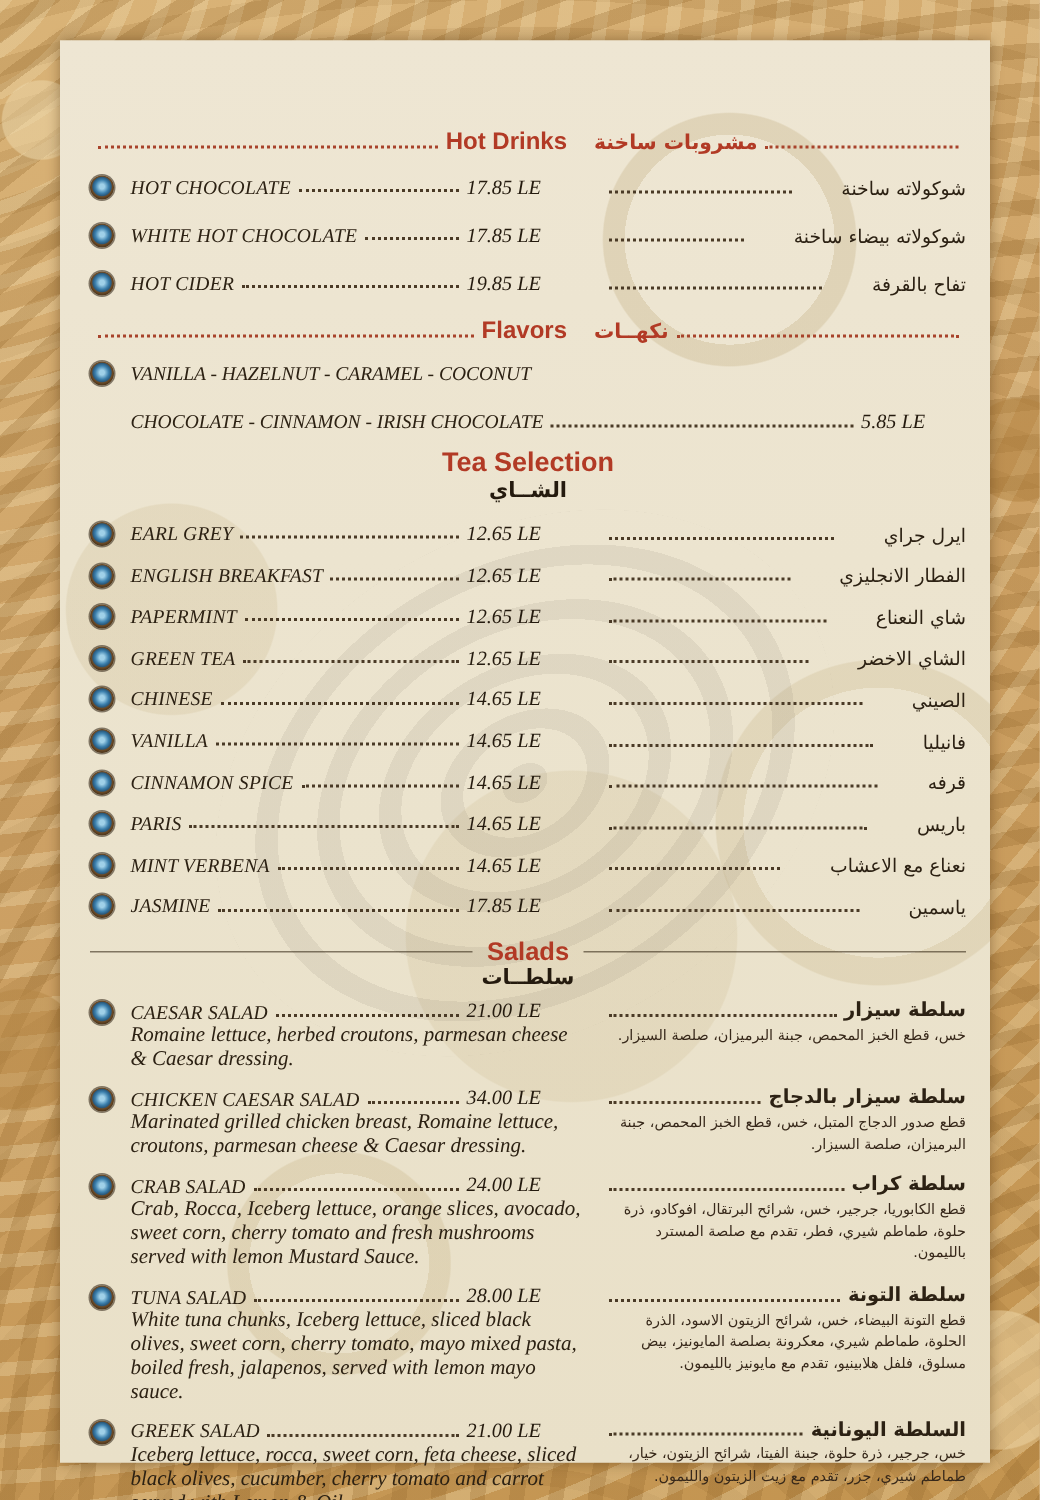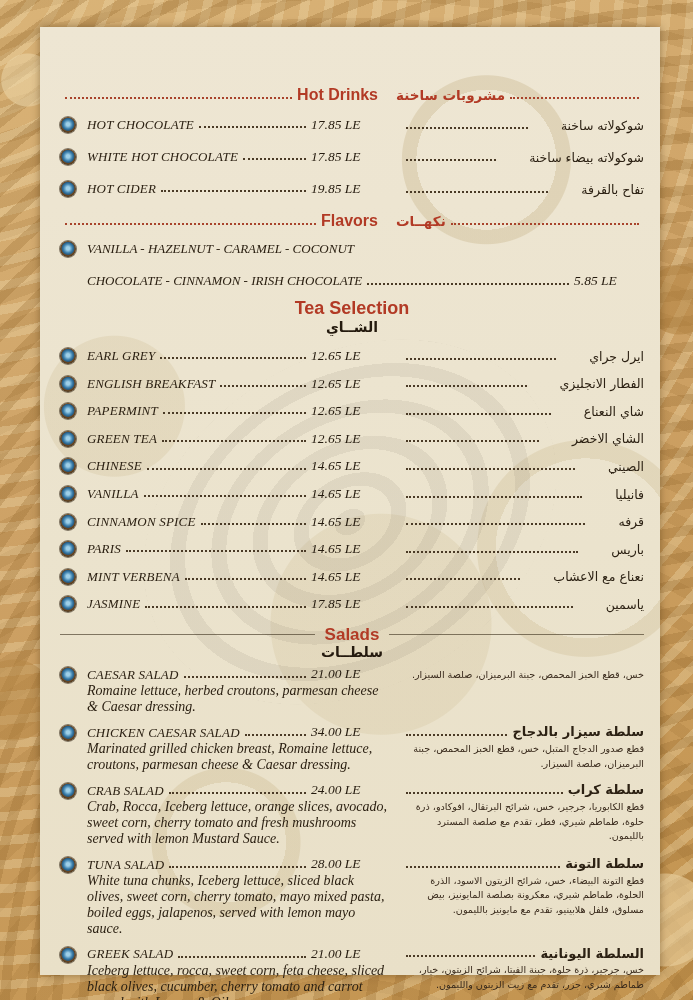--- a/index.html
+++ b/index.html
@@ -337,20 +337,24 @@
         <div class="salad-en-head">
           <div class="nl">
               <span class="item-en">CAESAR SALAD</span>
               <span class="lead"></span>
             </div>
           <div class="price-cell">21.00  LE</div>
         </div>
         <div class="salad-desc-en">Romaine lettuce, herbed croutons, parmesan cheese &amp; Caesar dressing.</div>
       </div>
       <div class="salad-ar">
+        <div class="salad-ar-head">
+            <span class="lead"></span>
+            <span class="item-ar">سلطة سيزار</span>
+          </div>
         <div class="salad-desc-ar">خس، قطع الخبز المحمص، جبنة البرميزان، صلصة السيزار.</div>
       </div>
     </div>
 
     <div class="salad-row">
       <div class="icon-cell">
           <span class="bullet"></span>
         </div>
       <div class="salad-en">
         <div class="salad-en-head">
@@ -399,21 +403,21 @@
           <span class="bullet"></span>
         </div>
       <div class="salad-en">
         <div class="salad-en-head">
           <div class="nl">
               <span class="item-en">TUNA SALAD</span>
               <span class="lead"></span>
             </div>
           <div class="price-cell">28.00  LE</div>
         </div>
-        <div class="salad-desc-en">White tuna chunks, Iceberg lettuce, sliced black olives, sweet corn, cherry tomato, mayo mixed pasta, boiled eggs, jalapenos, served with lemon mayo sauce.</div>
+        <div class="salad-desc-en">White tuna chunks, Iceberg lettuce, sliced black olives, sweet corn, cherry tomato, mayo mixed pasta, boiled fresh, jalapenos, served with lemon mayo sauce.</div>
       </div>
       <div class="salad-ar">
         <div class="salad-ar-head">
             <span class="lead"></span>
             <span class="item-ar">سلطة التونة</span>
           </div>
         <div class="salad-desc-ar">قطع التونة البيضاء، خس، شرائح الزيتون الاسود، الذرة الحلوة، طماطم شيري، معكرونة بصلصة المايونيز، بيض مسلوق، فلفل هلابينيو، تقدم مع مايونيز بالليمون.</div>
       </div>
     </div>
 

